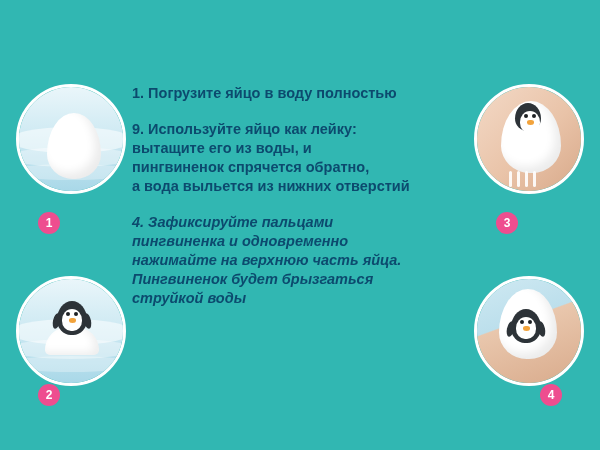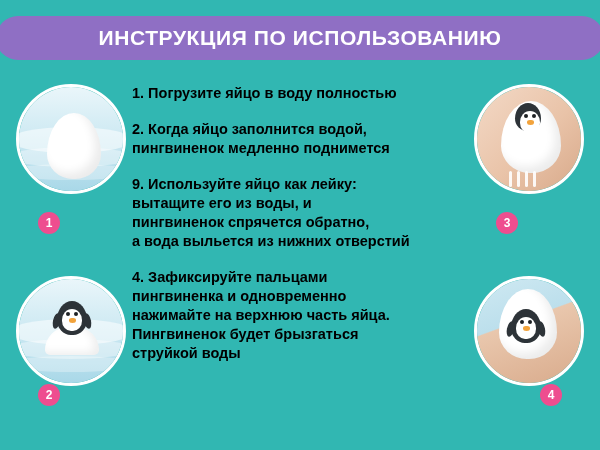--- a/index.html
+++ b/index.html
@@ -127,37 +127,33 @@
     z-index:5;
   }
   .b1{left:38px;top:212px;}
   .b2{left:38px;top:384px;}
   .b3{left:496px;top:212px;}
   .b4{left:540px;top:384px;}
   
   .steps{
     position:absolute;
     left:132px;top:84px;width:344px;
-    color:#000000;
+    color:#0c4a6e;
     font-size:14.5px;
     line-height:19px;
     font-weight:bold;
   }
   .step{margin-bottom:17px;white-space:pre-line;}
-  .step:last-child{margin-bottom:8px;}
+  .step:last-child{margin-bottom:8px;font-style:italic;}
 </style>
 </head>
 <body>
 
 <div class="sheet">
 
-  <div class="banner">
-    <div class="banner-bg"></div>
-    <div class="banner-title">ИНСТРУКЦИЯ ПО ИСПОЛЬЗОВАНИЮ</div>
-  </div>
 
   <div class="circle c1">
     <div class="water"></div>
     <div class="wave w1"></div>
     <div class="wave w2"></div>
     <div class="wave w3"></div>
     <div class="egg" style="left:28px;top:26px;"></div>
   </div>
   <div class="badge b1">1</div>
 
@@ -205,22 +201,20 @@
       <div class="eye r"></div>
       <div class="beak"></div>
       <div class="wing l"></div>
       <div class="wing r"></div>
     </div>
   </div>
   <div class="badge b4">4</div>
 
   <div class="steps">
     <div class="step">1. Погрузите яйцо в воду полностью</div>
-    <div class="step">2. Когда яйцо заполнится водой,
-пингвиненок медленно поднимется</div>
     <div class="step">9. Используйте яйцо как лейку:
 вытащите его из воды, и
 пингвиненок спрячется обратно,
 а вода выльется из нижних отверстий</div>
     <div class="step">4.  Зафиксируйте пальцами
 пингвиненка и одновременно
 нажимайте на верхнюю часть яйца.
 Пингвиненок будет брызгаться
 струйкой воды</div>
   </div>

